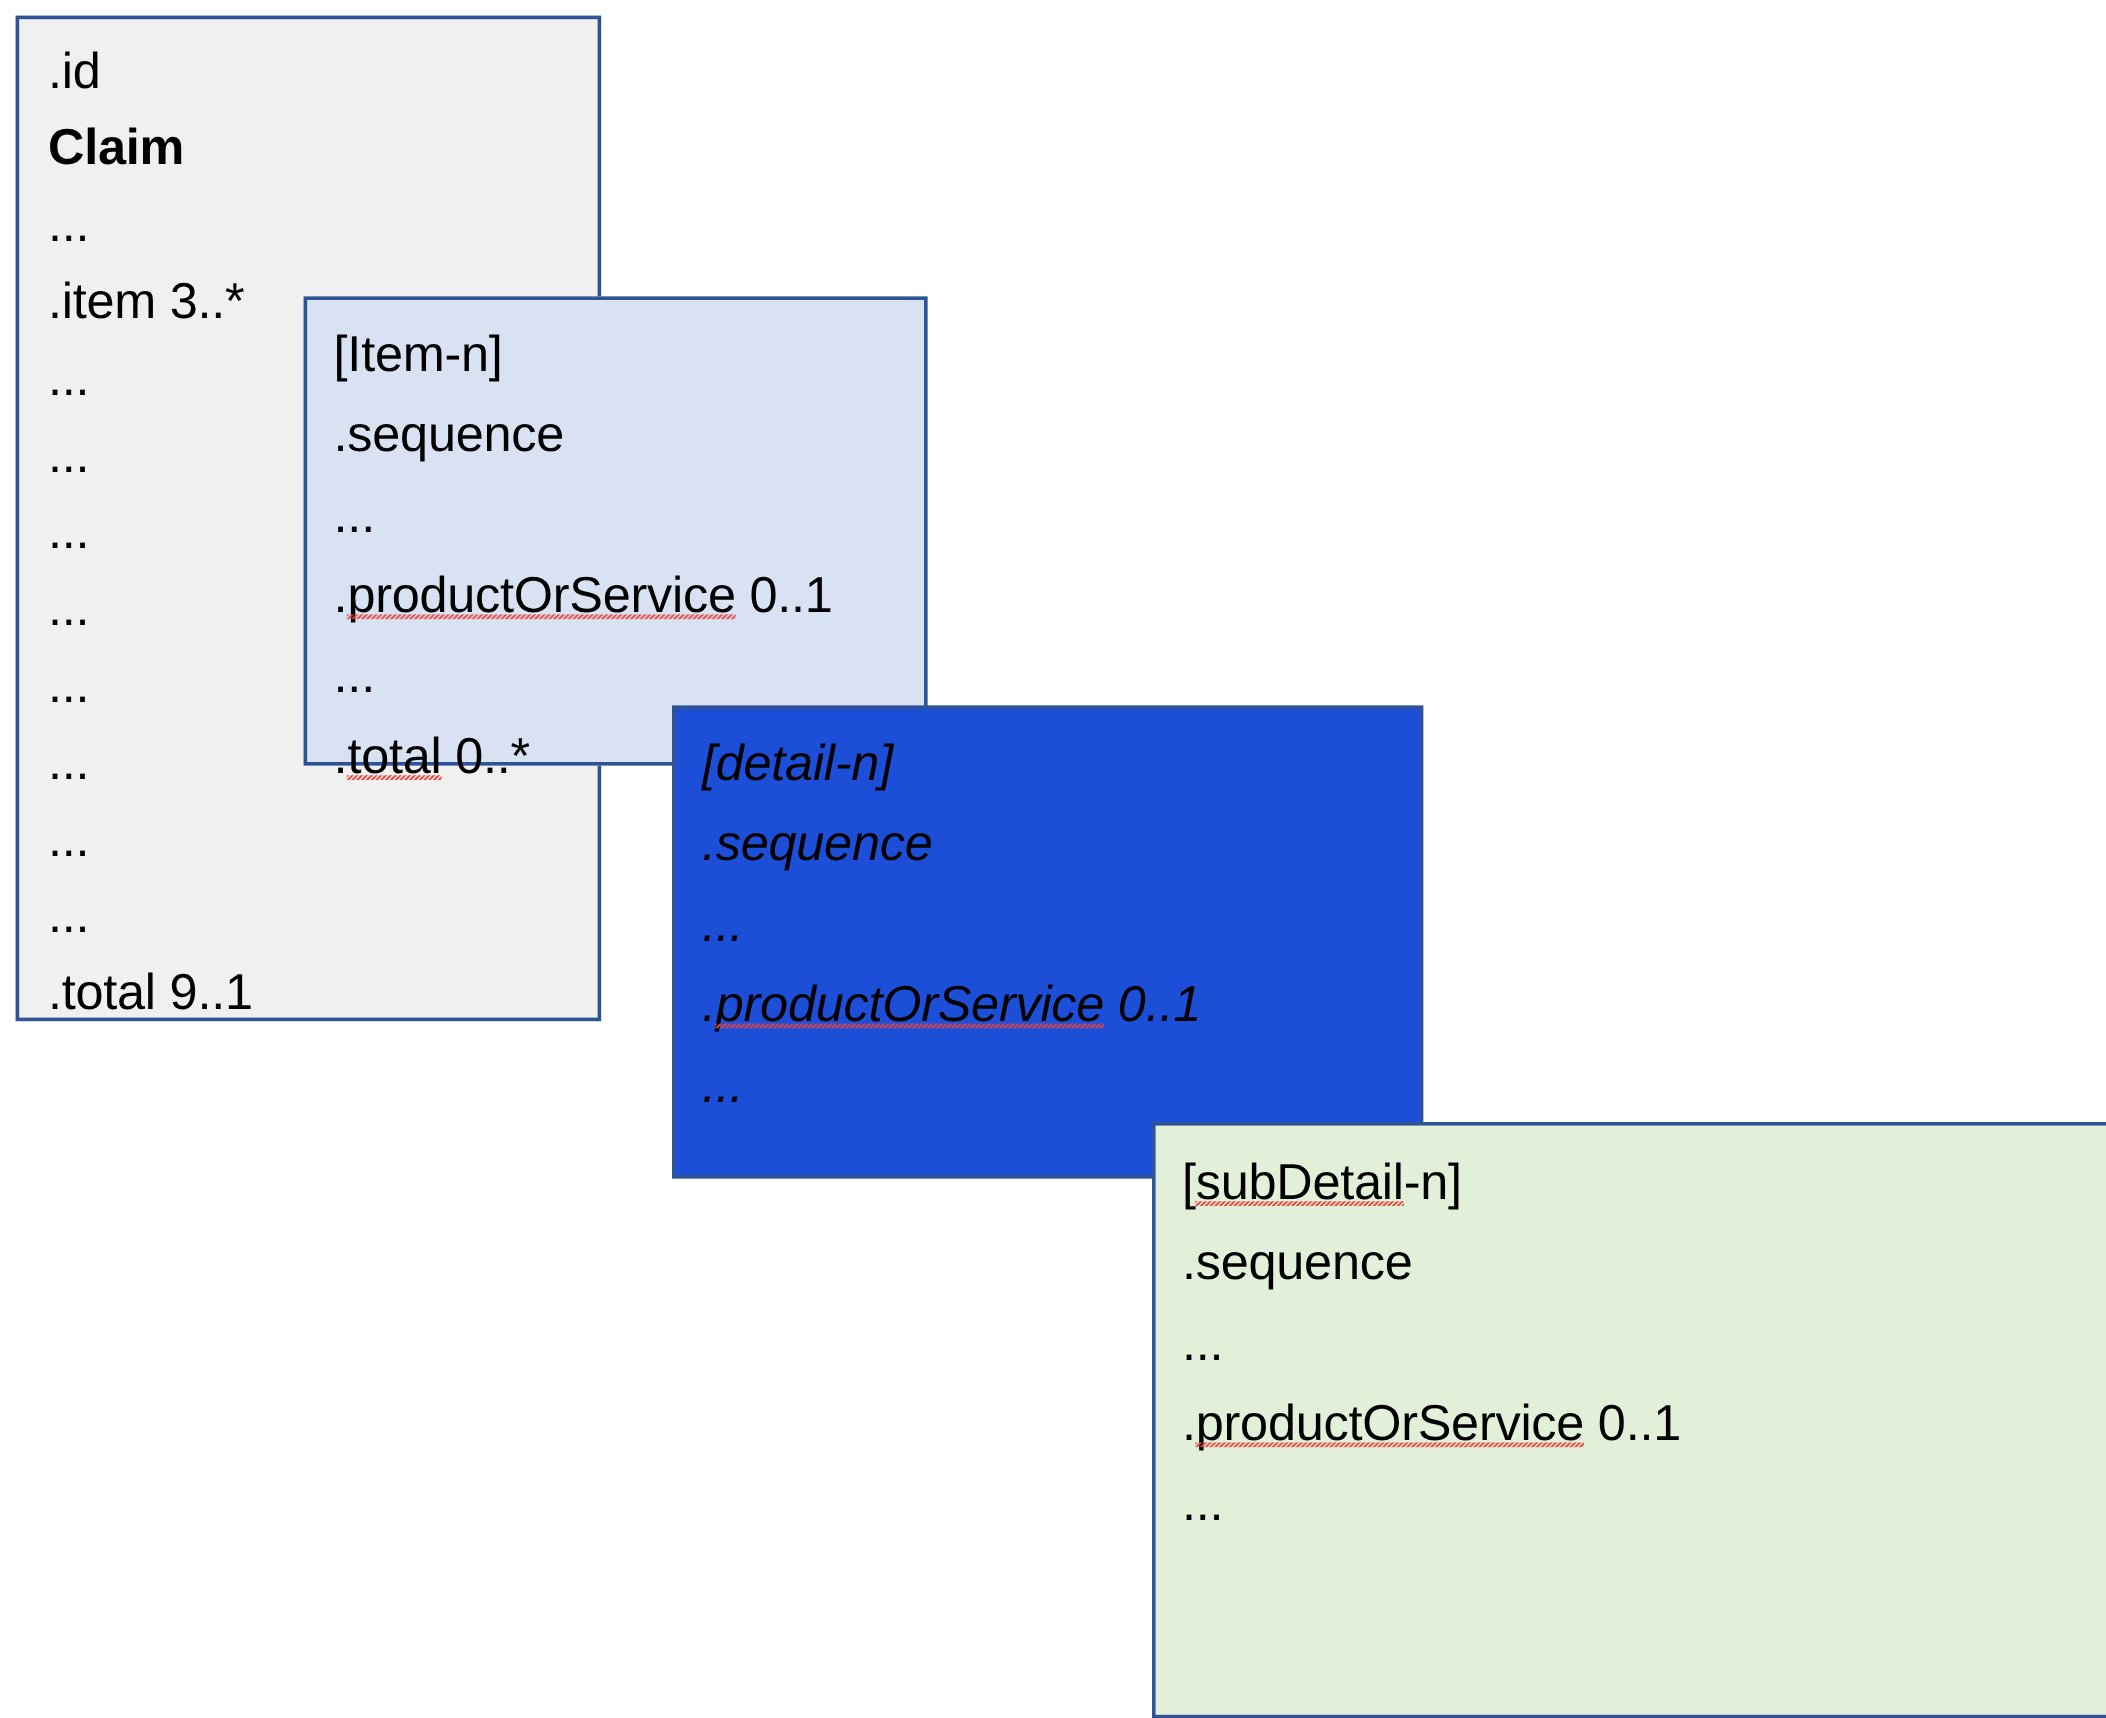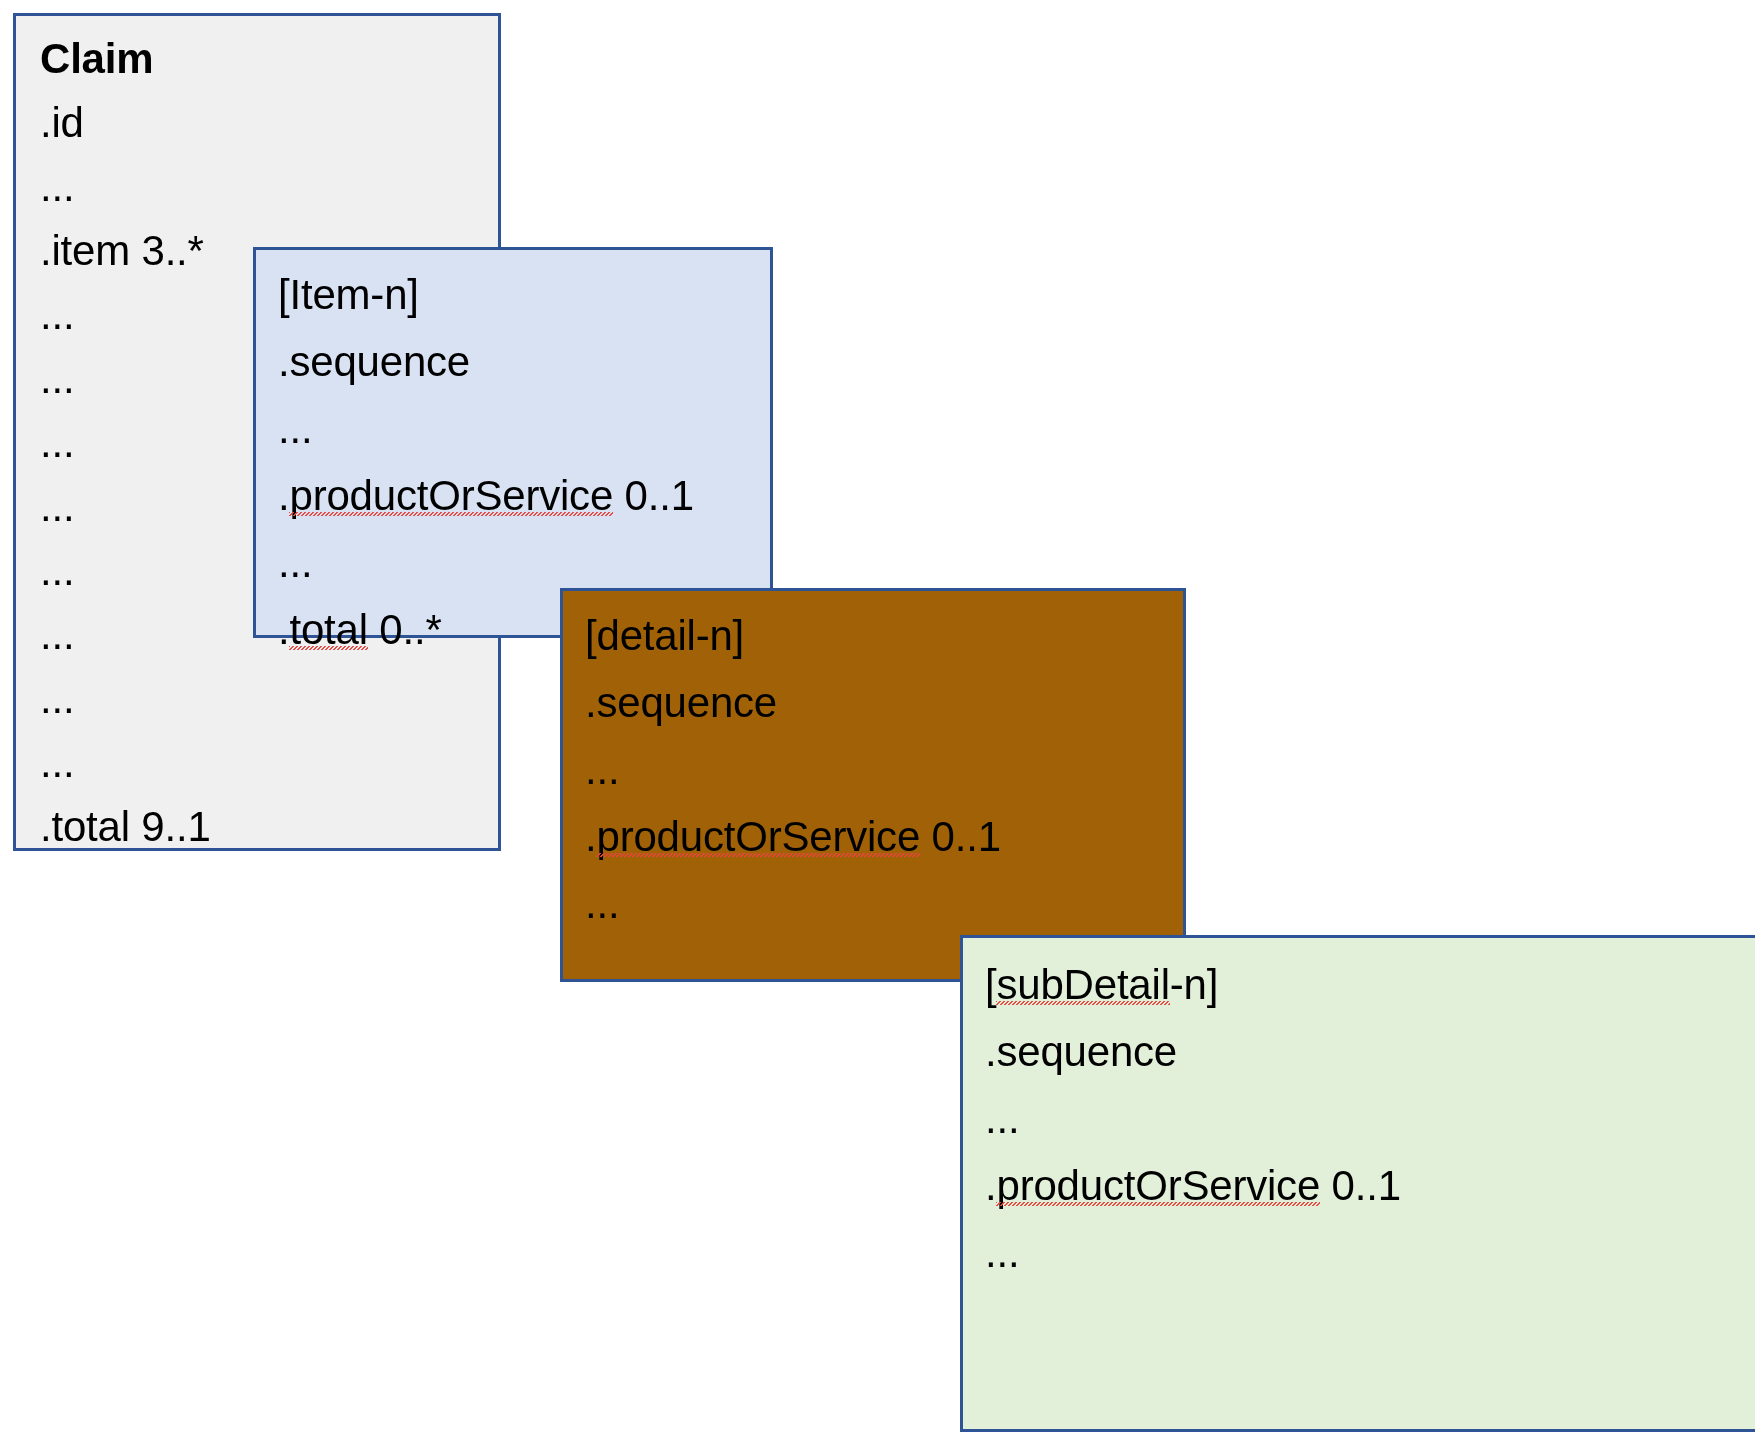--- a/index.html
+++ b/index.html
@@ -68,21 +68,21 @@
         #E8453C 0px, #E8453C 1.4px,
         rgba(232,69,60,0) 1.4px, rgba(232,69,60,0) 2.8px);
     background-size: 4px 4px;
     background-repeat: repeat-x;
     opacity: 0.95;
   }
 
   
   #claim-box     { left: 13px;  top: 13px;   width: 488px;  height: 838px; background: #F0F0F0; z-index: 1; }
   #item-box      { left: 253px; top: 247px;  width: 520px;  height: 391px; background: #D9E2F3; z-index: 2; }
-  #detail-box    { left: 560px; top: 588px;  width: 626px;  height: 394px; background: #a16207; z-index: 3; }
+  #detail-box    { left: 560px; top: 588px;  width: 626px;  height: 394px; background: #1d4ed8; z-index: 3; font-style: italic; }
   #subdetail-box { left: 940px; top: 935px;  width: 888px;  height: 497px; background: #E2EFD9; z-index: 4; margin-left: 20px; }
 
   
   #claim-box  .lines { padding-top: 22px; padding-left: 24px; }
   #claim-box  .line  { margin-bottom: 22px; }
 
   #item-box   .lines { padding-top: 24px; padding-left: 22px; }
   #item-box   .line  { margin-bottom: 25px; }
 
   #detail-box .lines { padding-top: 24px; padding-left: 22px; }
@@ -91,22 +91,22 @@
   #subdetail-box .lines { padding-top: 26px; padding-left: 22px; }
   #subdetail-box .line  { margin-bottom: 25px; }
 </style>
 </head>
 <body>
 
 <div id="canvas">
 
   <div class="box" id="claim-box">
     <div class="lines">
+        <div class="line">.id</div>
         <div class="line title">Claim</div>
-        <div class="line">.id</div>
         <div class="line dots">...</div>
         <div class="line">.item 3..*</div>
         <div class="line dots">...</div>
         <div class="line dots">...</div>
         <div class="line dots">...</div>
         <div class="line dots">...</div>
         <div class="line dots">...</div>
         <div class="line dots">...</div>
         <div class="line dots">...</div>
         <div class="line dots">...</div>

